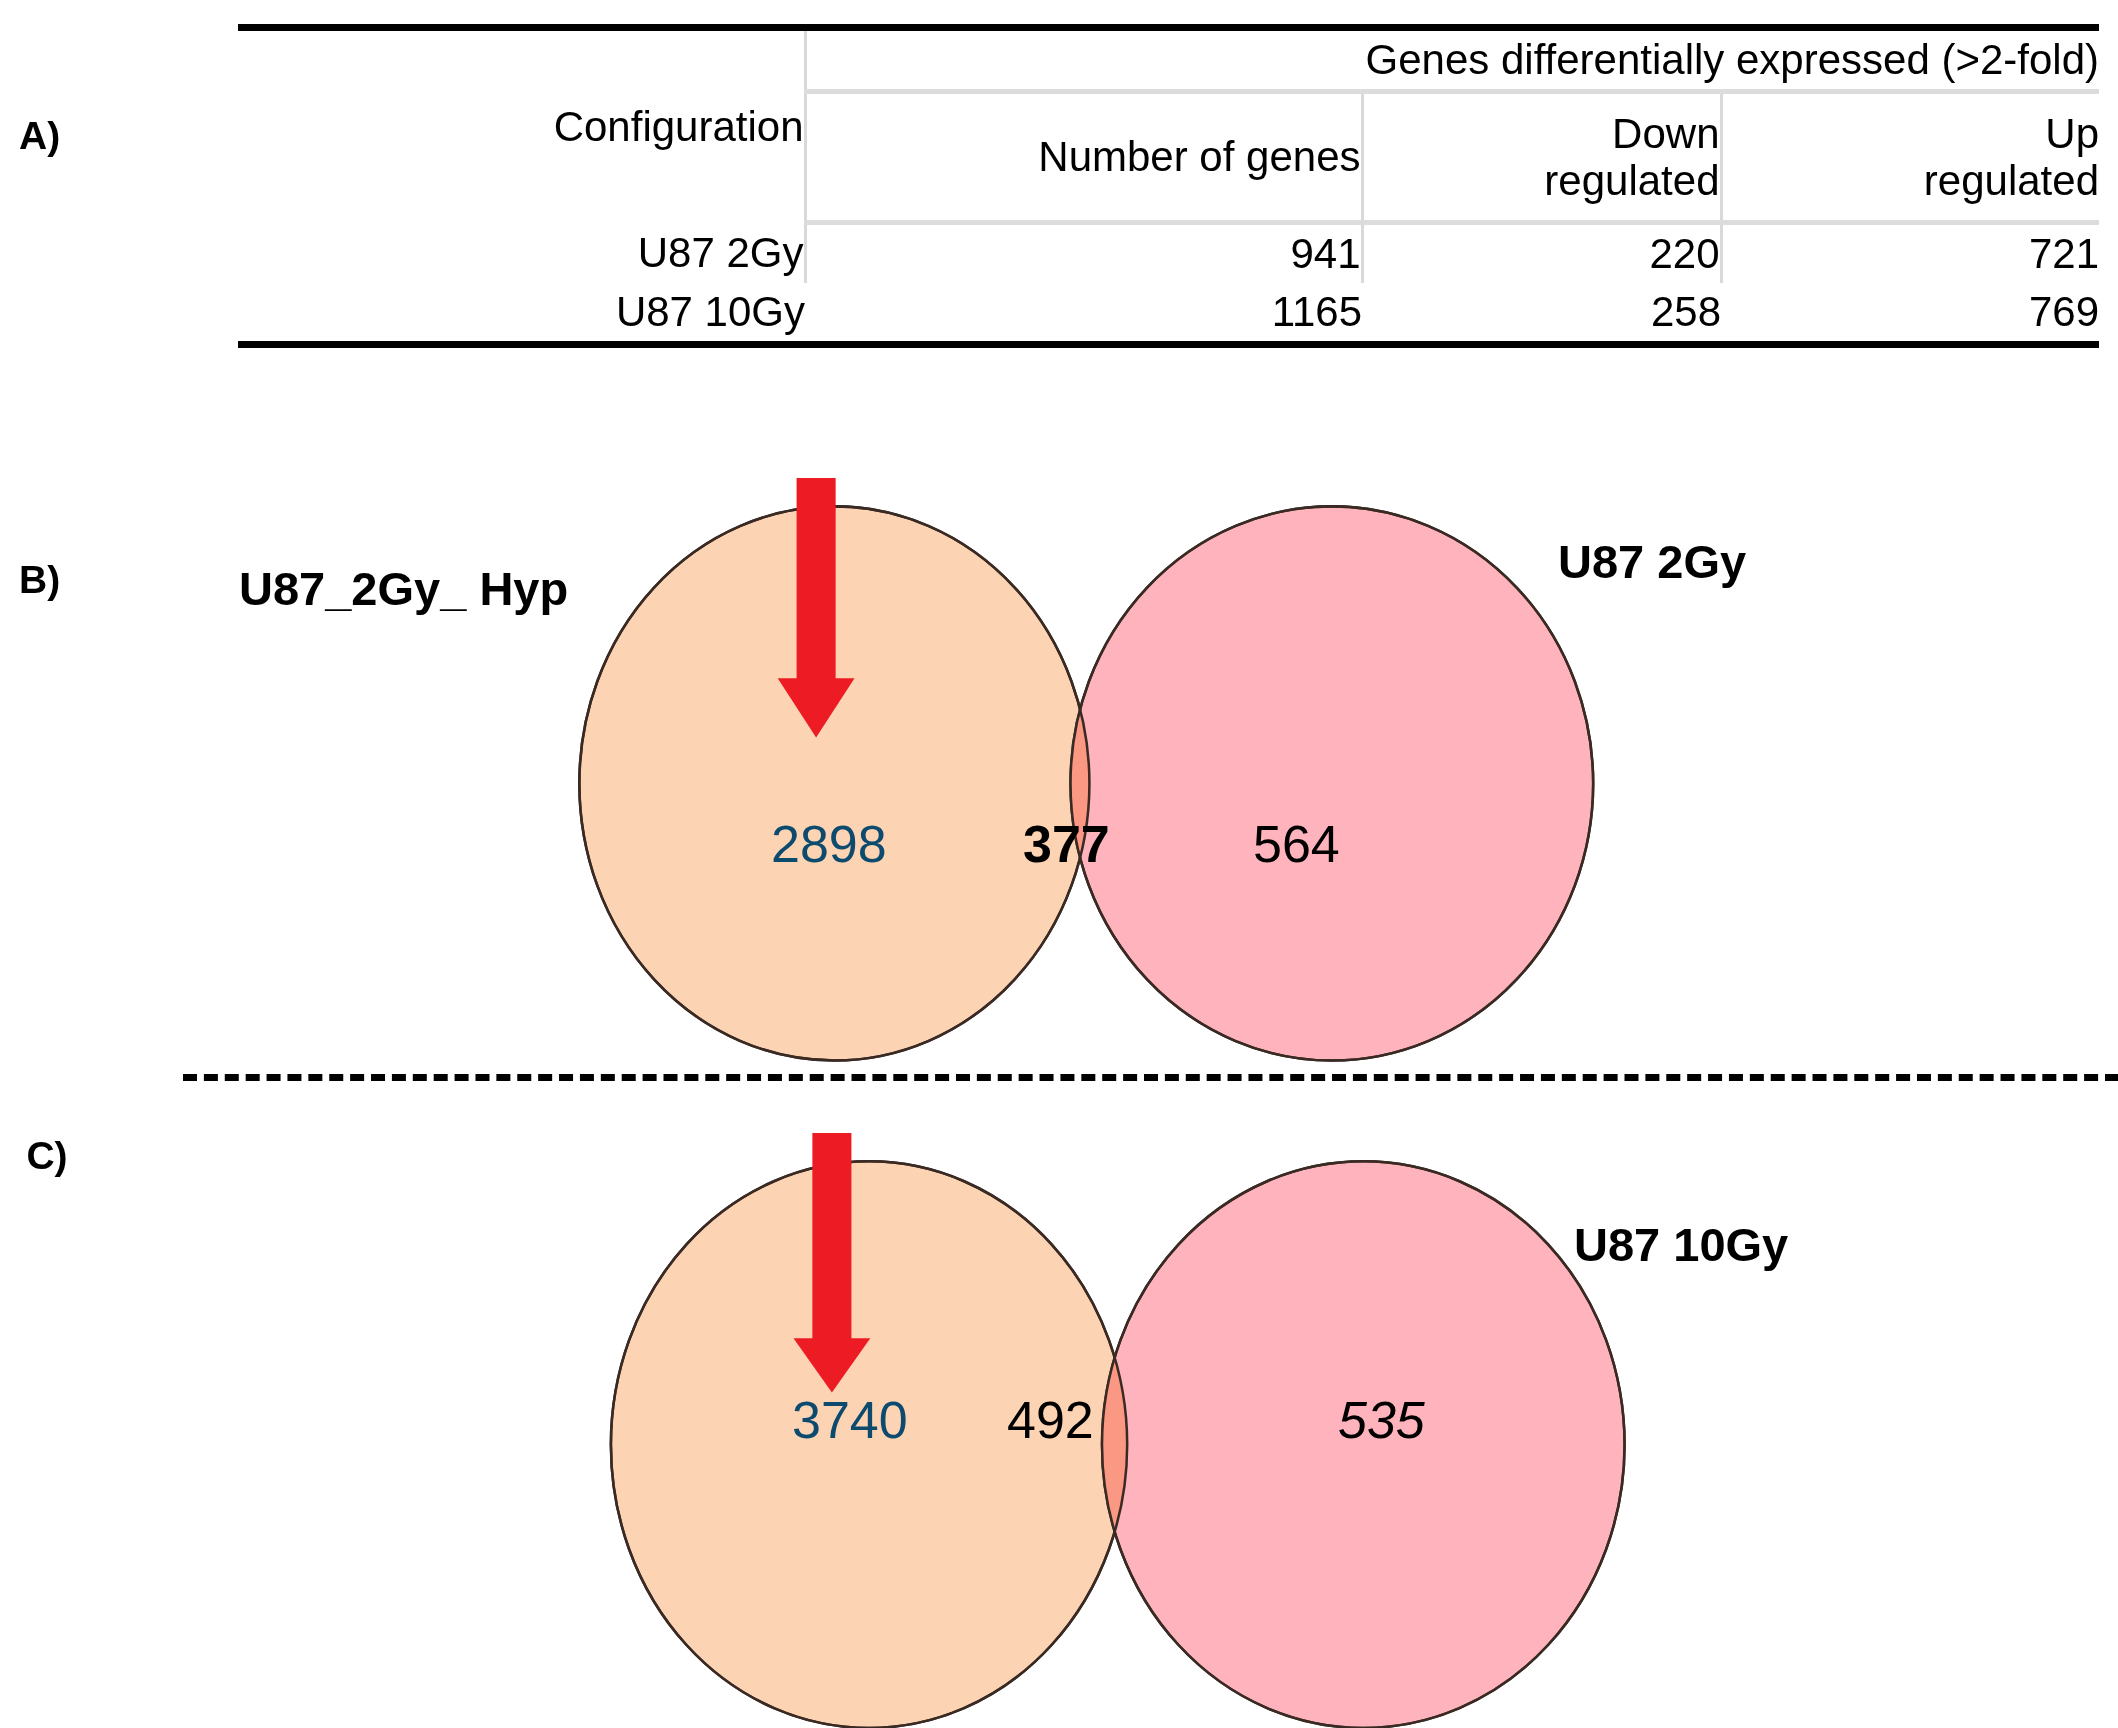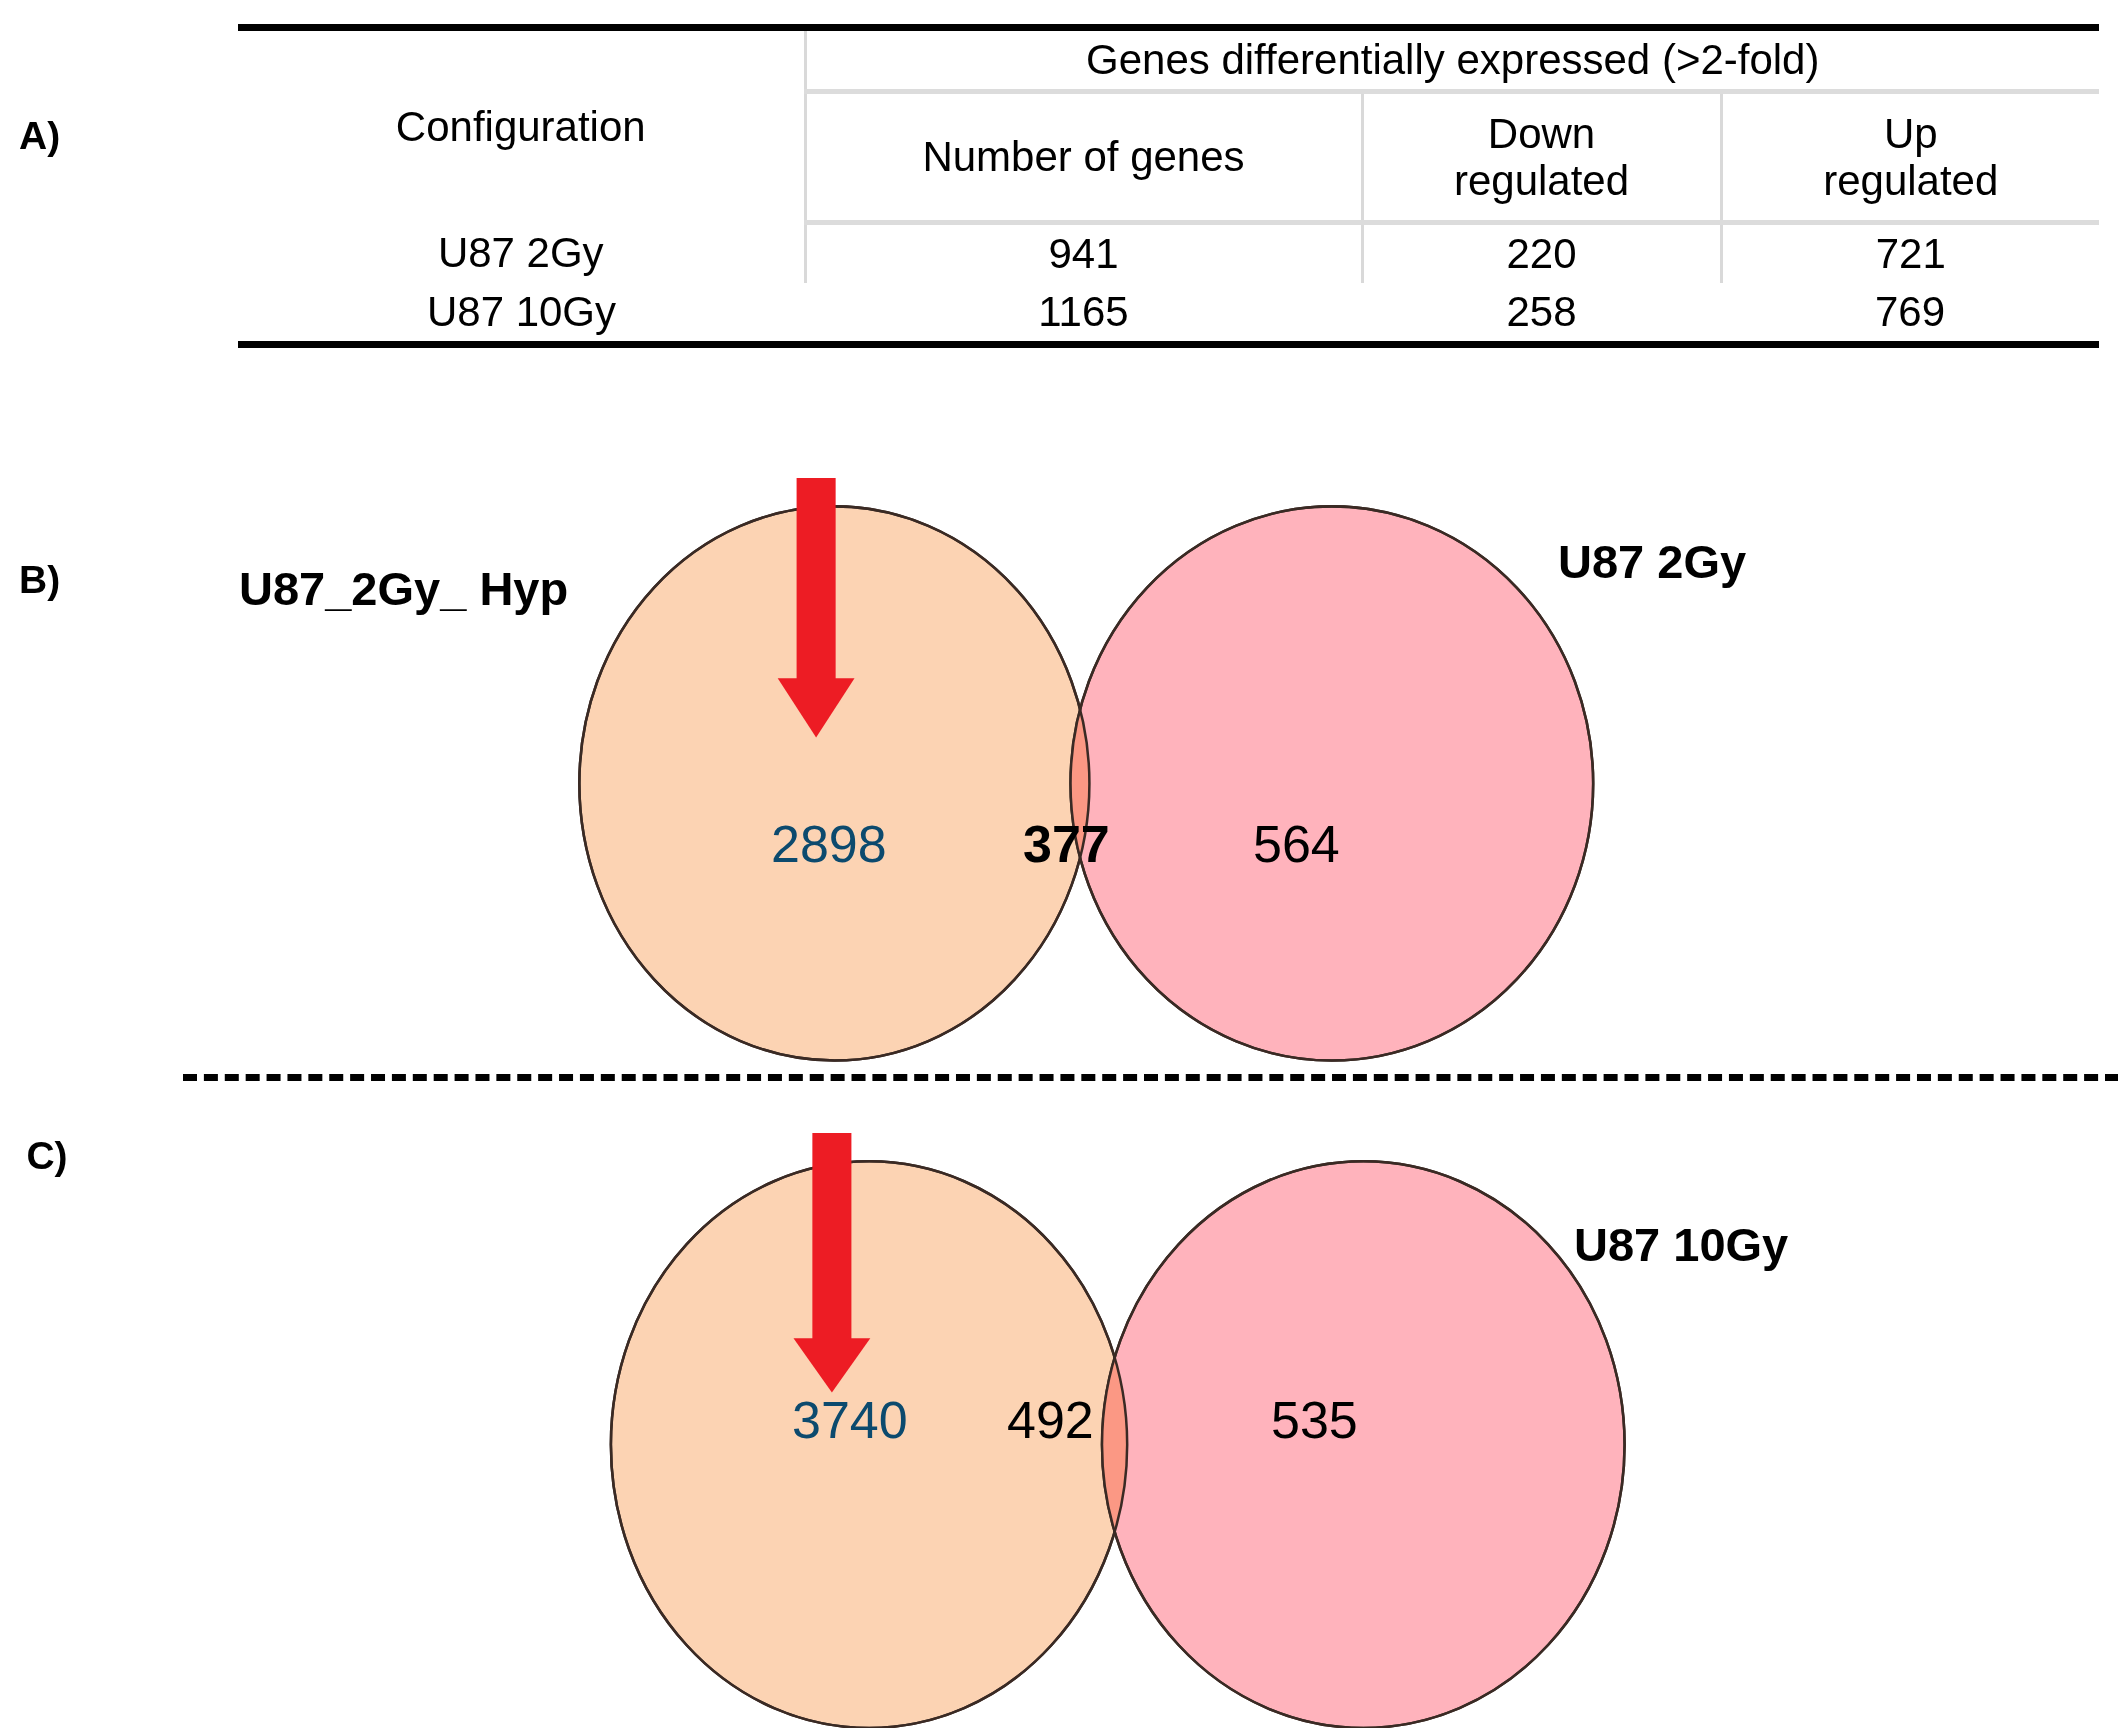--- a/index.html
+++ b/index.html
@@ -37,21 +37,21 @@
     width: 1860px;
   }
   table.gene-table {
     width: 100%;
     border-collapse: collapse;
     table-layout: fixed;
     font-size: 42px;
     line-height: 1.12;
   }
   table.gene-table td, table.gene-table th {
-    text-align: center;
+    text-align: right;
     vertical-align: middle;
     font-weight: normal;
     padding: 0;
   }
   .v-rule-r { border-right: 3.1px solid #d9d9d9; }
   .top-rule { border-top: 7.6px solid #000000; }
   .bottom-rule { border-bottom: 7.6px solid #000000; }
   .h-rule-light { border-bottom: 5.7px solid #dcdcdc; }
 
   .cell-config   { width: 567px; }
@@ -96,21 +96,21 @@
   }
   .count-red   { color: #0c4a6e; }
   .count-black { color: #000000; }
 
   #count-b-left   { left: 771px; top: 340px; }
   #count-b-mid    { left: 1023px; top: 340px; font-weight: bold; }
   #count-b-right  { left: 1253px; top: 340px; }
 
   #count-c-left   { left: 792px; top: 261px; text-align: center; }
   #count-c-mid    { left: 1007px; top: 261px; }
-  #count-c-right  { left: 1271px; top: 261px; }
+  #count-c-right  { left: 1338px; top: 261px; font-style: italic; }
 
   
   #panel-separator {
     position: absolute;
     left: 183px;
     top: 1074px;
     width: 1936px;
     height: 0;
     border-top: 7px dashed #000000;
   }

